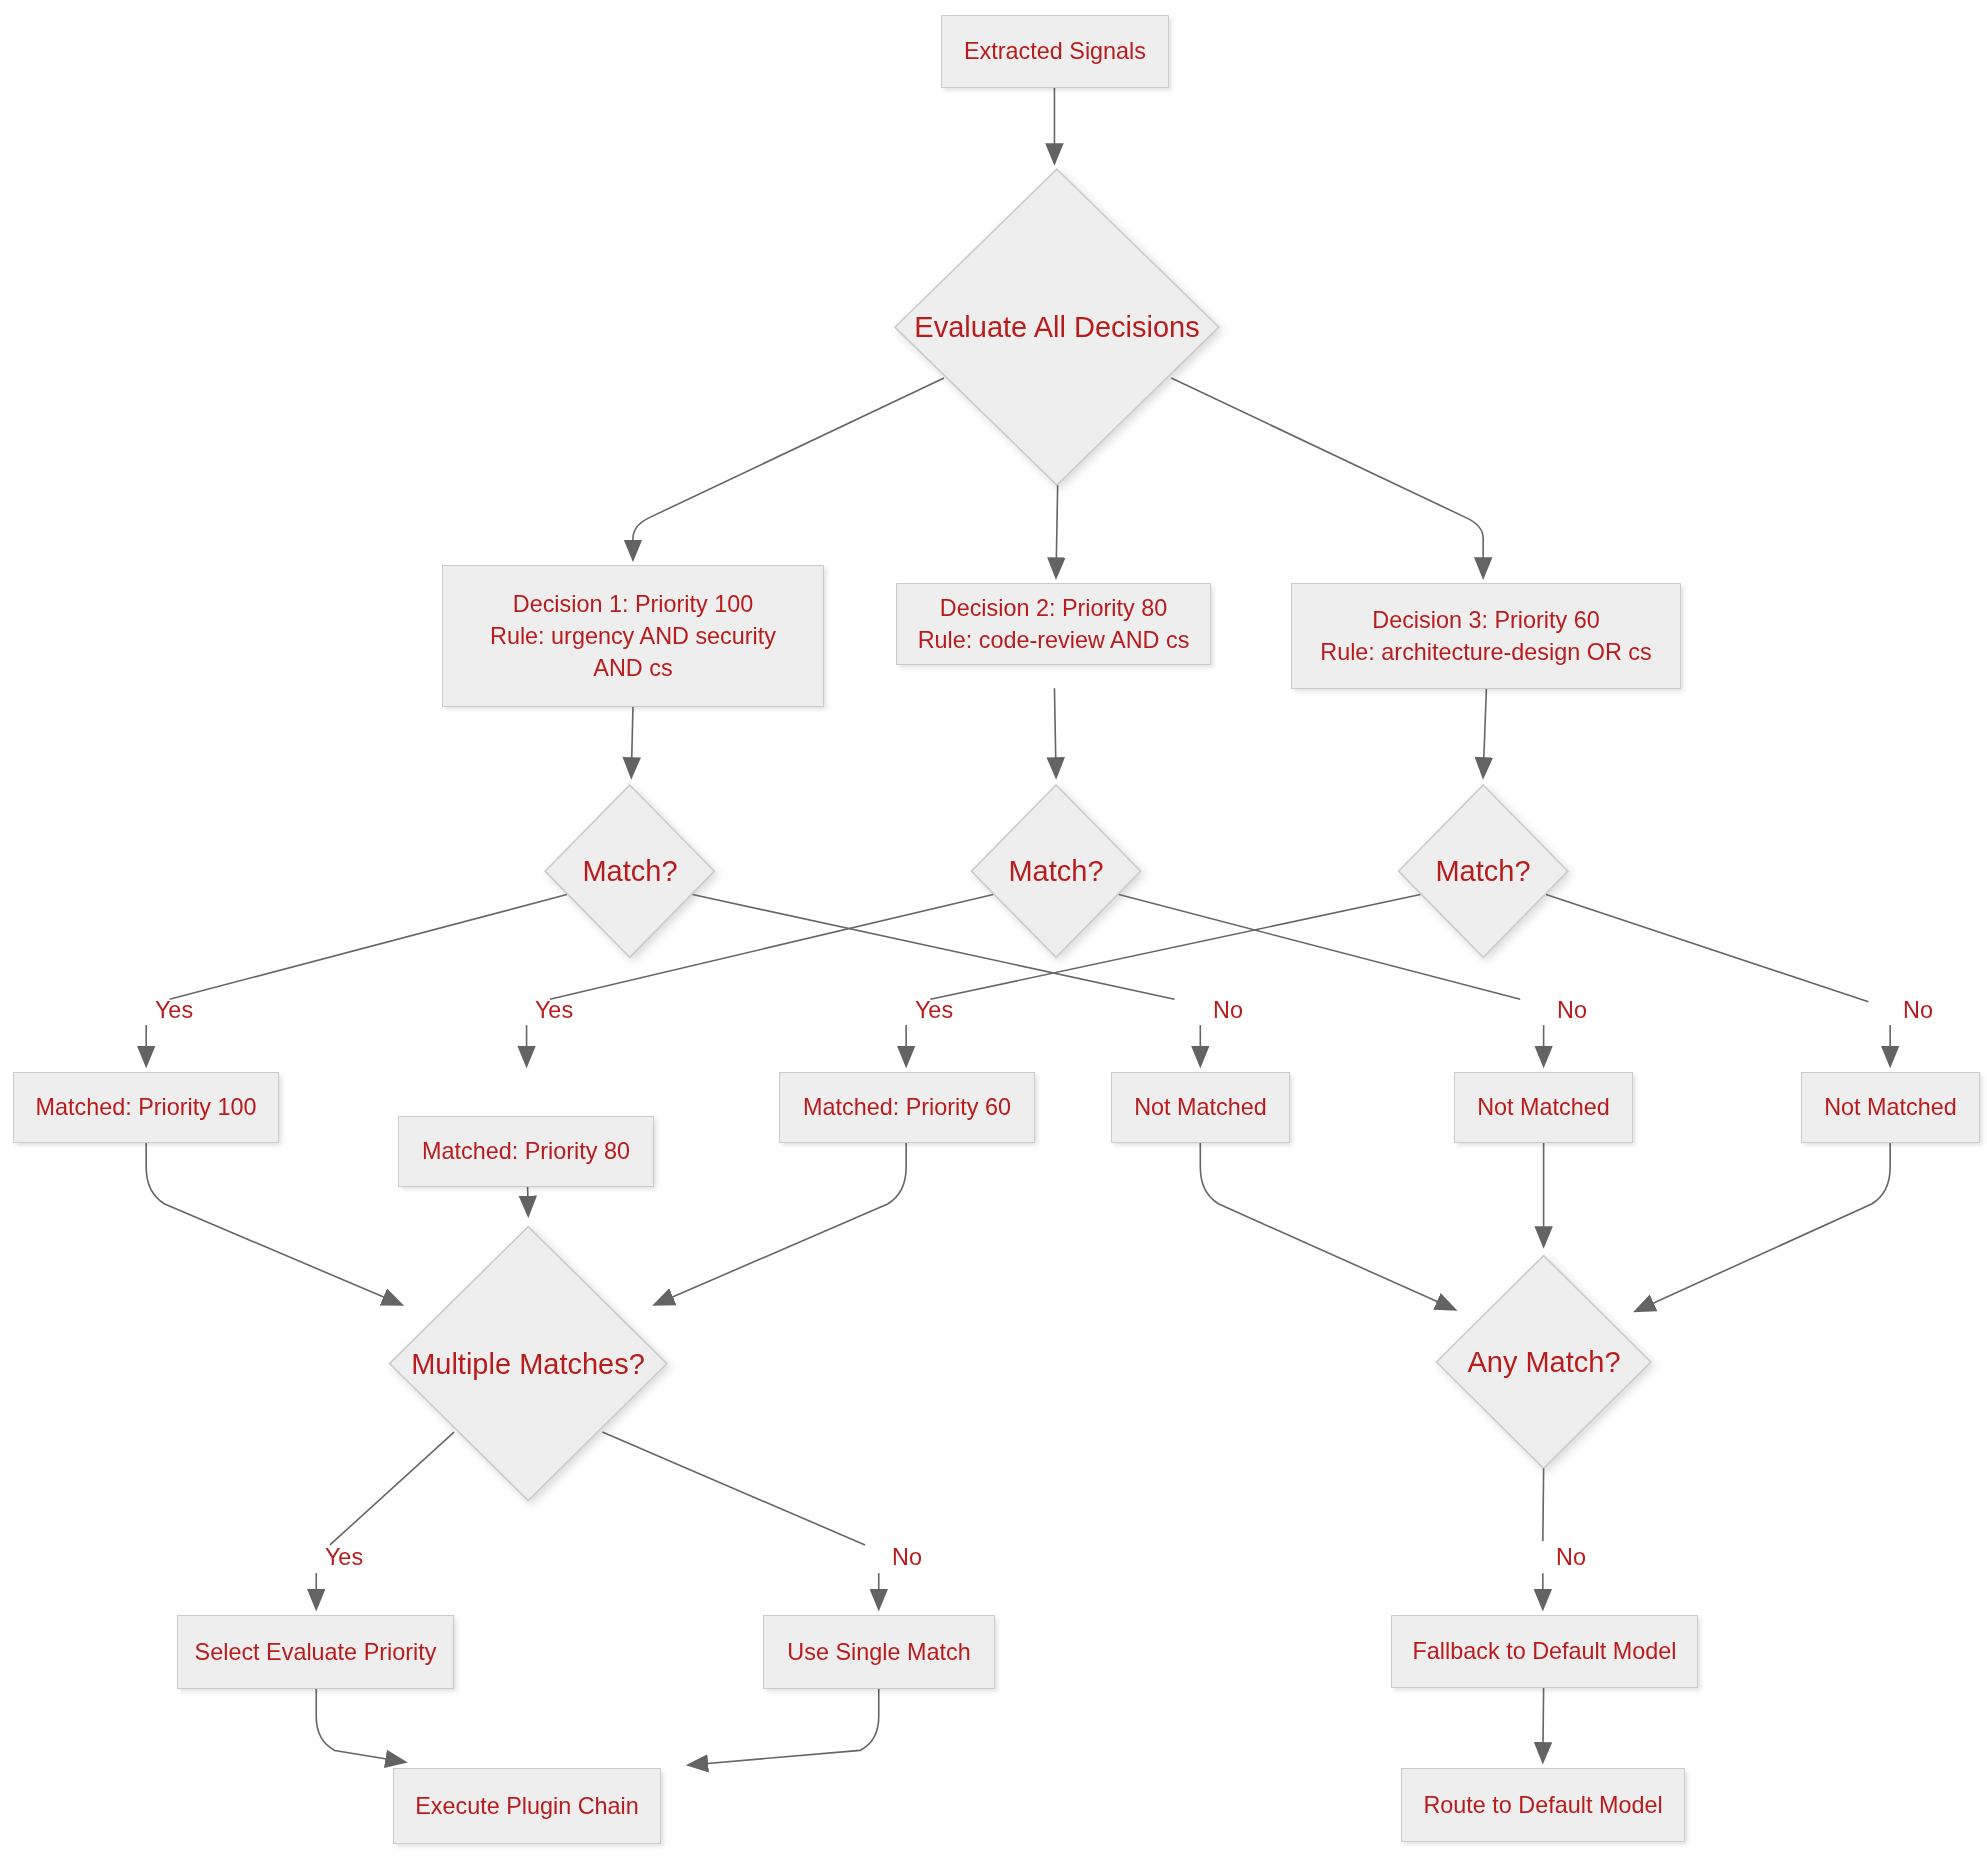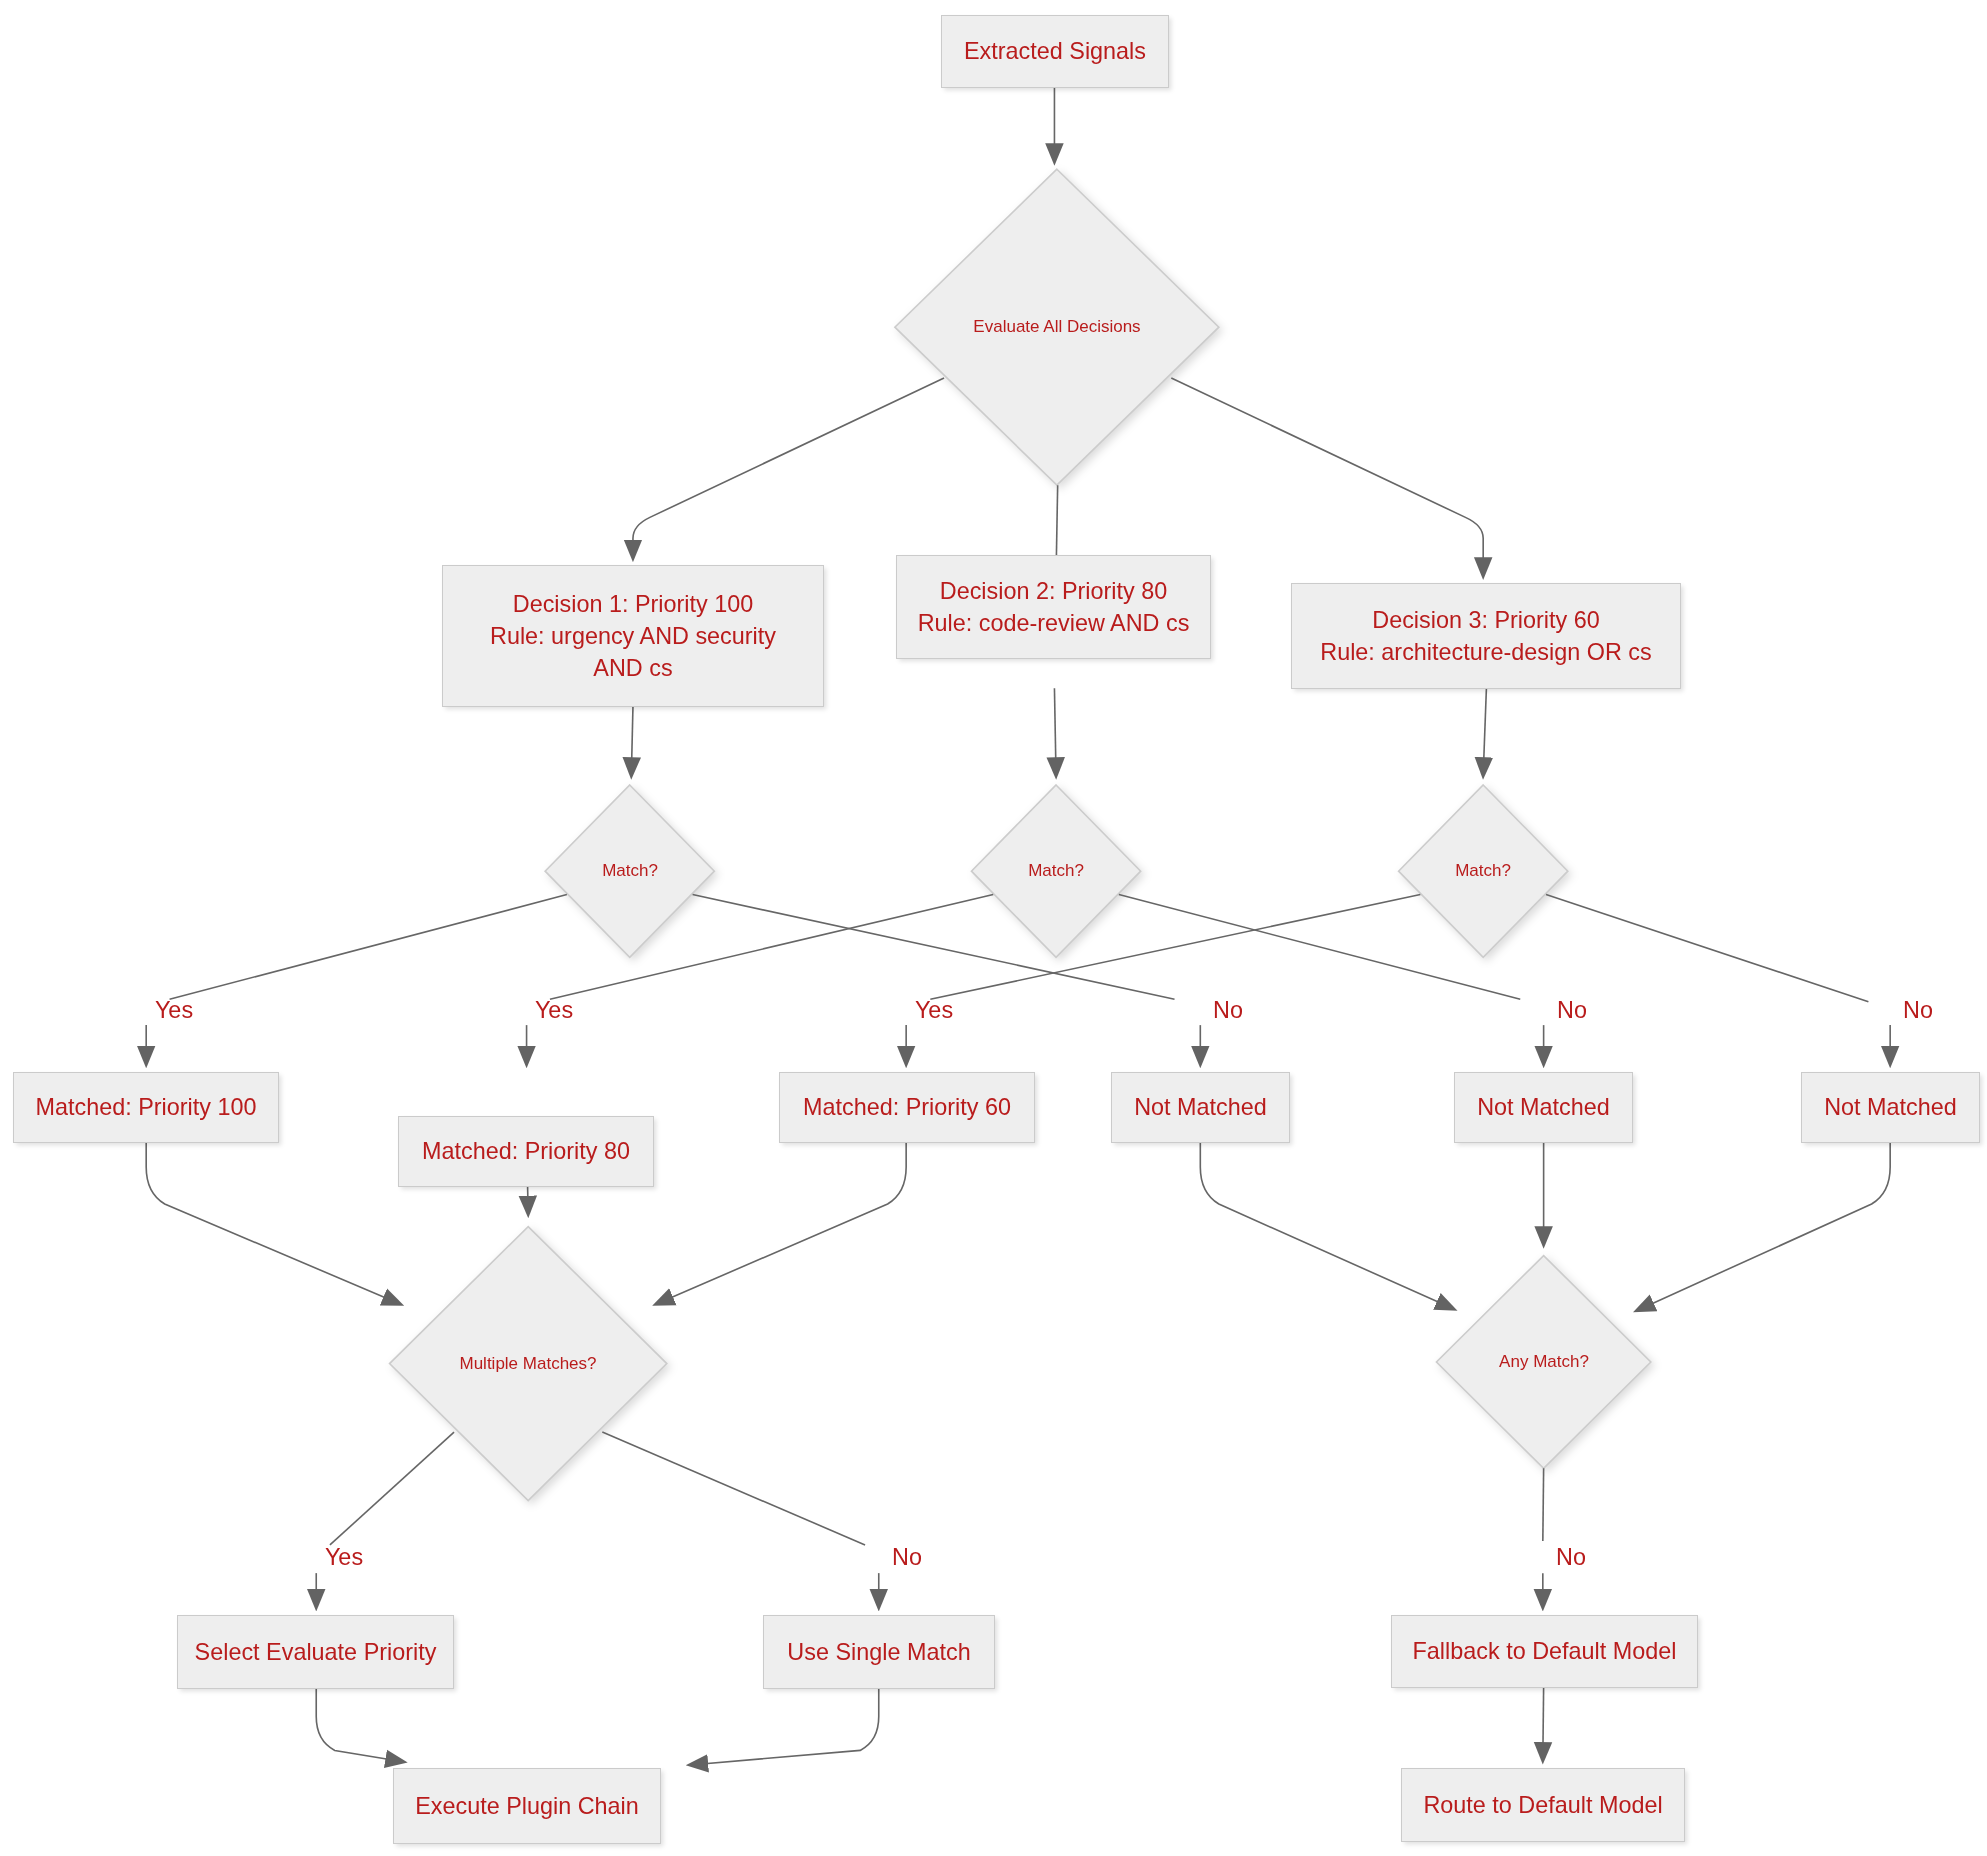--- a/index.html
+++ b/index.html
@@ -34,21 +34,21 @@
     align-items: center;
     justify-content: center;
     text-align: center;
     font-size: 23.4px;
     line-height: 1.38;
     white-space: pre-line;
   }
   .diamond-label {
     position: absolute;
     transform: translate(-50%,-50%);
-    font-size: 17px;
+    font-size: 29px;
     text-align: center;
     white-space: nowrap;
   }
   .edge-label {
     position: absolute;
     transform: translate(-50%,-50%);
     font-size: 23.4px;
     white-space: nowrap;
     margin-left: 28px;
   }
@@ -114,21 +114,21 @@
     <path class="edge" marker-end="url(#arrow)" d="M392,2095 L392,2130 Q392,2160 415,2172 L500,2186"></path>
     <path class="edge" marker-end="url(#arrow)" d="M1090,2095 L1090,2130 Q1090,2160 1067,2172 L856,2190"></path>
     <path class="edge" marker-end="url(#arrow)" d="M1915,2093 L1914,2184"></path>
   </svg>
 
   <div class="node" style="left:941px; top:14.5px; width:228px; height:73px;">Extracted Signals</div>
 
   <div class="node" style="left:442px; top:565px; width:382px; height:142px;">Decision 1: Priority 100
 Rule: urgency AND security
 AND cs</div>
-  <div class="node" style="left:896px; top:555px; width:315px; height:104px;">Decision 2: Priority 80
+  <div class="node" style="left:896px; top:583px; width:315px; height:82px;">Decision 2: Priority 80
 Rule: code-review AND cs</div>
   <div class="node" style="left:1291px; top:583px; width:390px; height:106px;">Decision 3: Priority 60
 Rule: architecture-design OR cs</div>
 
   <div class="node" style="left:13px; top:1072px; width:266px; height:71px;">Matched: Priority 100</div>
   <div class="node" style="left:398px; top:1116px; width:256px; height:71px;">Matched: Priority 80</div>
   <div class="node" style="left:779px; top:1072px; width:256px; height:71px;">Matched: Priority 60</div>
   <div class="node" style="left:1111px; top:1072px; width:179px; height:71px;">Not Matched</div>
   <div class="node" style="left:1454px; top:1072px; width:179px; height:71px;">Not Matched</div>
   <div class="node" style="left:1801px; top:1072px; width:179px; height:71px;">Not Matched</div>

